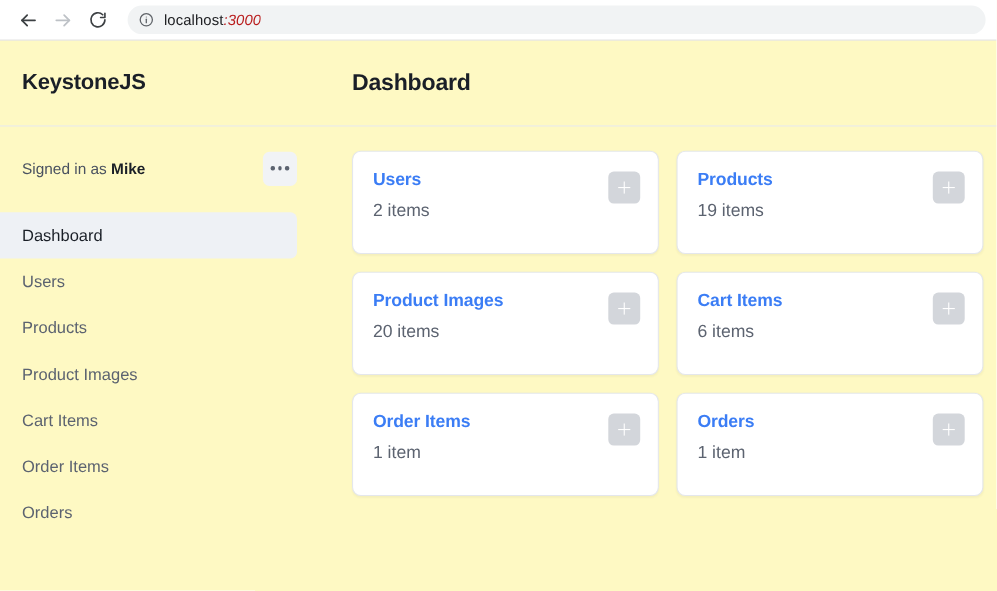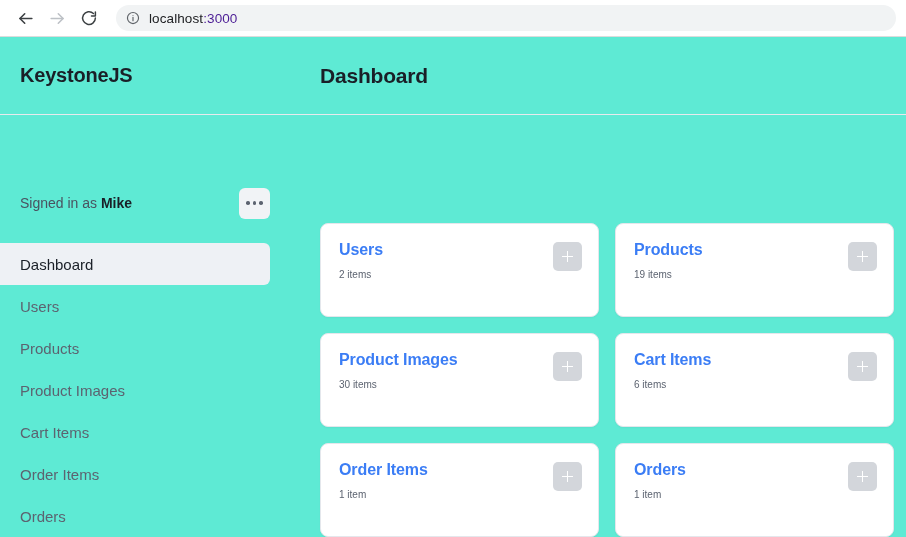--- a/index.html
+++ b/index.html
@@ -44,28 +44,28 @@
   }
   #info-icon { flex: 0 0 auto; display: flex; align-items: center; }
   #url-text {
     font-size: 13.5px;
     color: #202124;
     white-space: nowrap;
     overflow: hidden;
     text-overflow: ellipsis;
     letter-spacing: 0.1px;
   }
-  #url-text .port { color: #4c1d95; }
+  #url-text .port { color: #b91c1c; font-style: italic; }
 
   
   #page {
     height: 500px;
     display: flex;
     flex-direction: column;
-    background: #5eead4;
+    background: #fef9c3;
   }
 
   #header-row {
     height: 78px;
     display: flex;
     align-items: center;
     border-bottom: 1px solid #e8eaed;
     flex: 0 0 auto;
   }
   #brand-area { width: 320px; padding-left: 20px; flex: 0 0 auto; }
@@ -80,21 +80,20 @@
     font-size: 21px;
     font-weight: bold;
     color: #1a1f27;
     letter-spacing: -0.2px;
   }
 
   #body-row {
     flex: 1 1 auto;
     display: flex;
     min-height: 0;
-    align-items: flex-end;
   }
 
   
   #sidebar {
     width: 320px;
     flex: 0 0 auto;
     padding-top: 22px;
   }
   #signed-in-row {
     display: flex;
@@ -164,21 +163,21 @@
     align-items: flex-start;
   }
   .card-text { display: flex; flex-direction: column; gap: 10px; }
   .card-title {
     font-size: 16px;
     font-weight: bold;
     color: #3b7df5;
     letter-spacing: -0.1px;
   }
   .card-count {
-    font-size: 10px;
+    font-size: 16px;
     color: #5c6370;
   }
   .card-add {
     width: 29px; height: 29px;
     background: #d3d6db;
     border-radius: 5px;
     display: flex;
     align-items: center;
     justify-content: center;
     flex: 0 0 auto;
@@ -316,21 +315,21 @@
             <span class="plus-wrap">
               <span class="plus-h" style="top:4.7px;left:0;"></span>
               <span class="plus-v" style="left:4.7px;top:0;"></span>
             </span>
           </div>
         </div>
 
         <div class="card">
           <div class="card-text">
             <span class="card-title">Product Images</span>
-            <span class="card-count">30 items</span>
+            <span class="card-count">20 items</span>
           </div>
           <div class="card-add">
             <span class="plus-wrap">
               <span class="plus-h" style="top:4.7px;left:0;"></span>
               <span class="plus-v" style="left:4.7px;top:0;"></span>
             </span>
           </div>
         </div>
 
         <div class="card">

